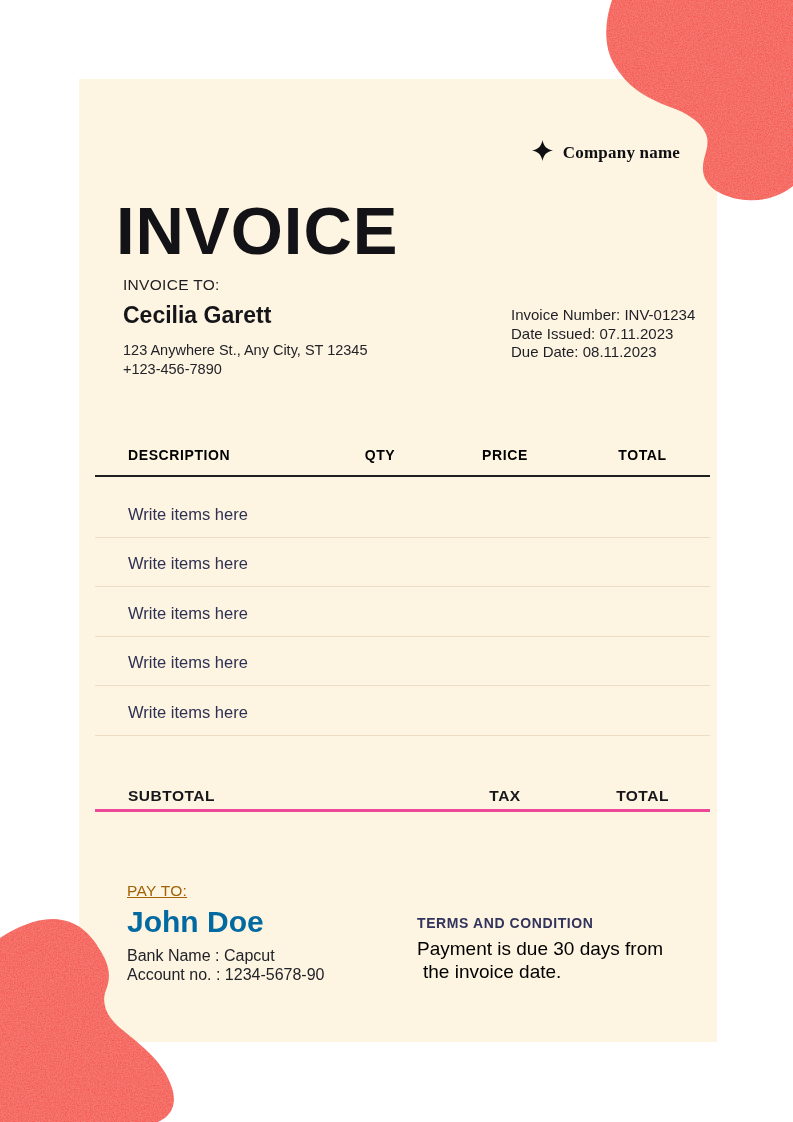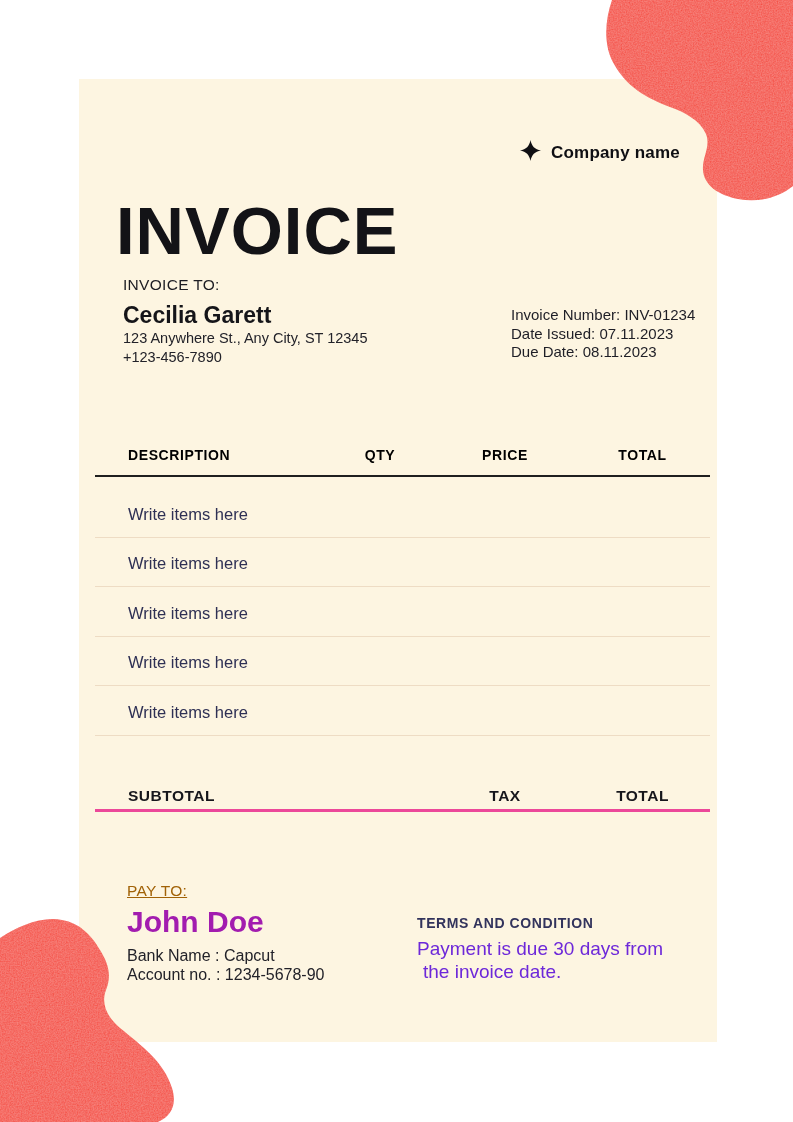--- a/index.html
+++ b/index.html
@@ -22,35 +22,36 @@
     position:absolute; left:0; top:0;
     width:793px; height:1122px;
     z-index:5; pointer-events:none;
   }
 
   
   .company-row {
     position:absolute; top:60px; right:37px;
     display:flex; align-items:center; gap:10px;
     z-index:2;
+    font-family:Liberation Serif, serif;
   }
   .company-row .name {
     font-size:17px; font-weight:800; color:#0f0f13; letter-spacing:0.2px;
   }
   .invoice-title {
     position:absolute; left:37px; top:108px;
     font-size:67px; line-height:1.3; font-weight:800;
     letter-spacing:1px; color:#131317;
   }
 
   
   .invoice-to { position:absolute; left:44px; top:197px; }
   .invoice-to .label { font-size:15.5px; color:#1d1d23; letter-spacing:0.3px; }
   .invoice-to .name  { margin-top:8px; font-size:23px; font-weight:800; color:#151519; }
-  .invoice-to .addr  { margin-top:0; font-size:14.5px; line-height:19px; color:#222229; }
+  .invoice-to .addr  { margin-top:12px; font-size:14.5px; line-height:19px; color:#222229; }
 
   .meta-block {
     position:absolute; left:386px; top:227px;
     font-size:15px; line-height:18.5px; color:#1e1e26;margin-left:46px;
   }
 
   
   .items-table { position:absolute; left:16px; top:356px; width:615px; }
   .thead {
     display:grid; grid-template-columns:230px 110px 140px 135px;
@@ -77,29 +78,29 @@
     border-bottom:3px solid #ec4899;
   }
   .sum-cell {
     font-size:15.5px; font-weight:bold; letter-spacing:0.5px;
     color:#16161b; text-align:center;
   }
 
   
   .pay-to { position:absolute; left:48px; top:803px; }
   .pay-to .label   { font-size:15.5px; color:#a16207; letter-spacing:0.3px;text-decoration:underline; }
-  .pay-to .name    { margin-top:5px; font-size:30px; font-weight:800; color:#a21caf; }
+  .pay-to .name    { margin-top:5px; font-size:30px; font-weight:800; color:#0369a1; }
   .pay-to .detail  { font-size:16px; line-height:18.5px; color:#222229; }
   .pay-to .detail.first { margin-top:8px; }
 
   .terms { position:absolute; left:338px; top:836px; }
   .terms .heading {
     font-size:14px; font-weight:bold; letter-spacing:0.6px; color:#32335c;
   }
-  .terms .line { font-size:19px; line-height:22.5px; color:#6d28d9; }
+  .terms .line { font-size:19px; line-height:22.5px; color:#000000; }
   .terms .line.l1 { margin-top:7px; }
   .terms .line.l2 { padding-left:6px; }
 </style>
 </head>
 <body>
 
 <div class="panel">
 
   <div class="company-row">
     <span>

